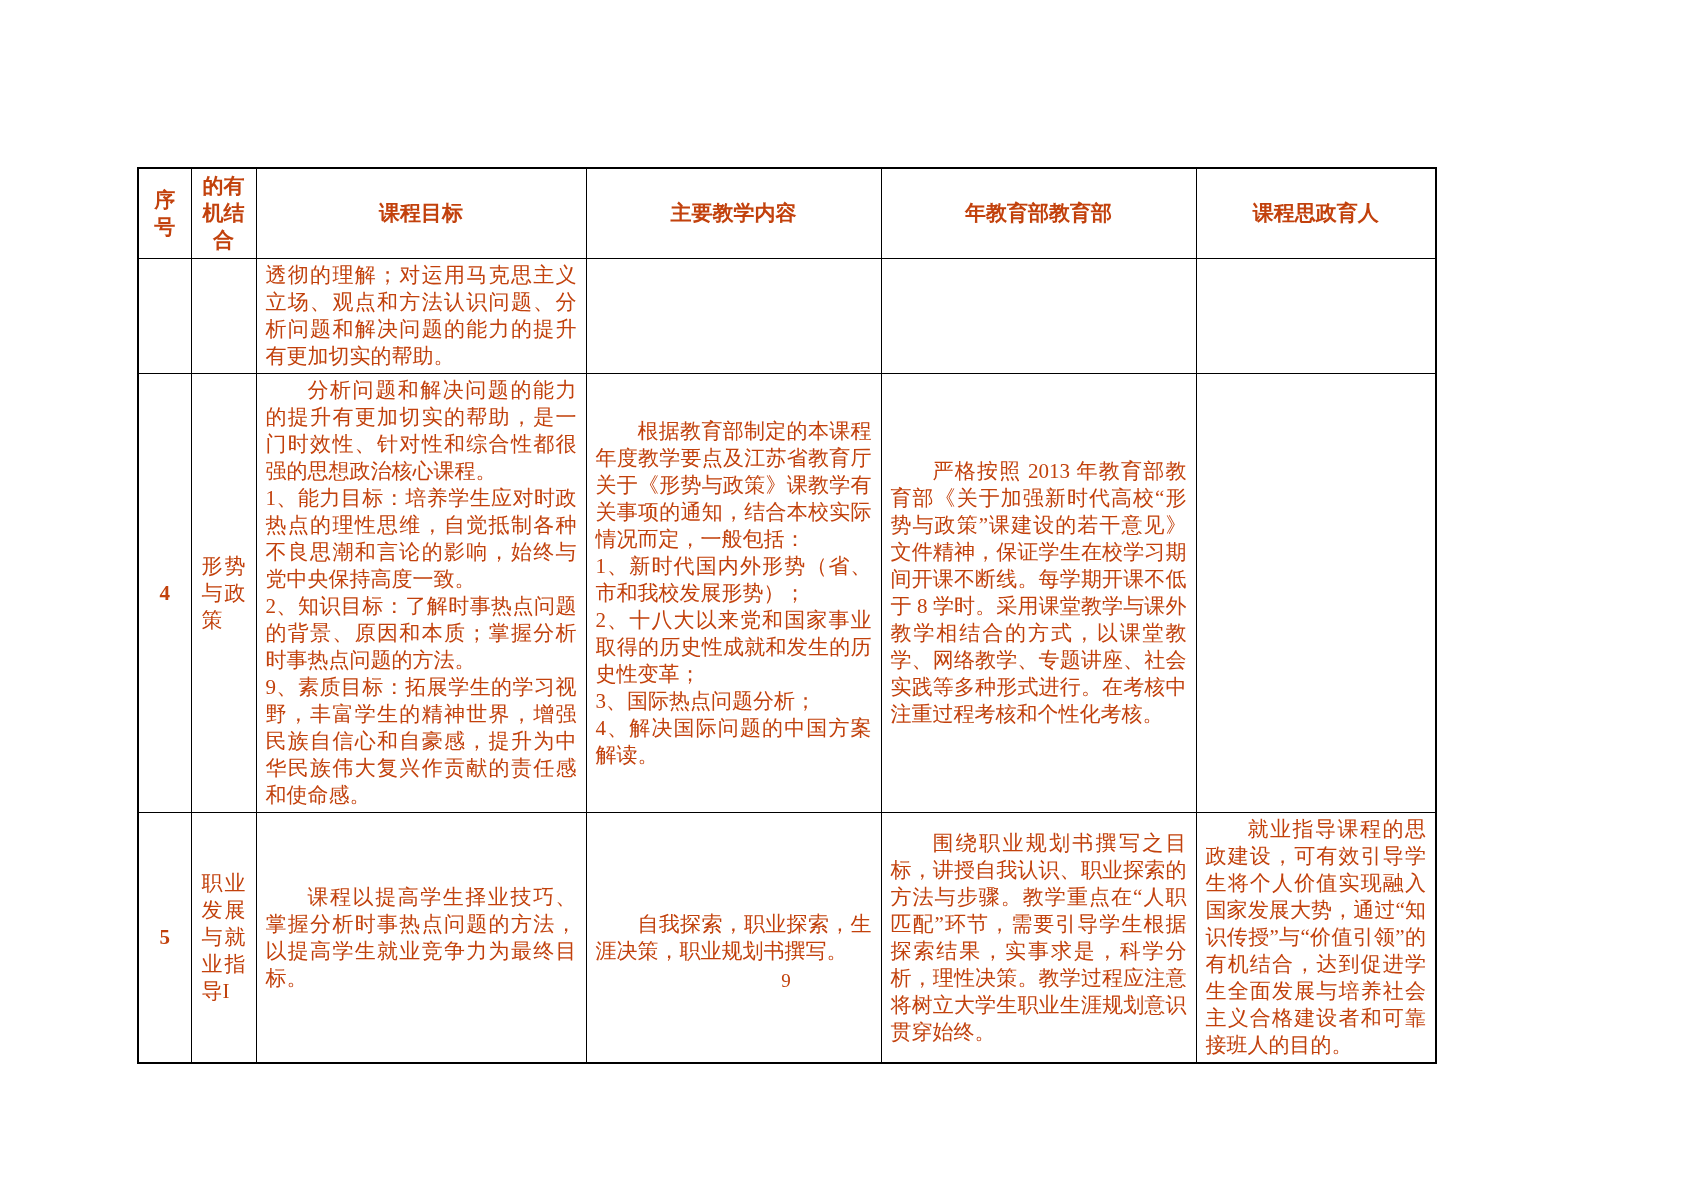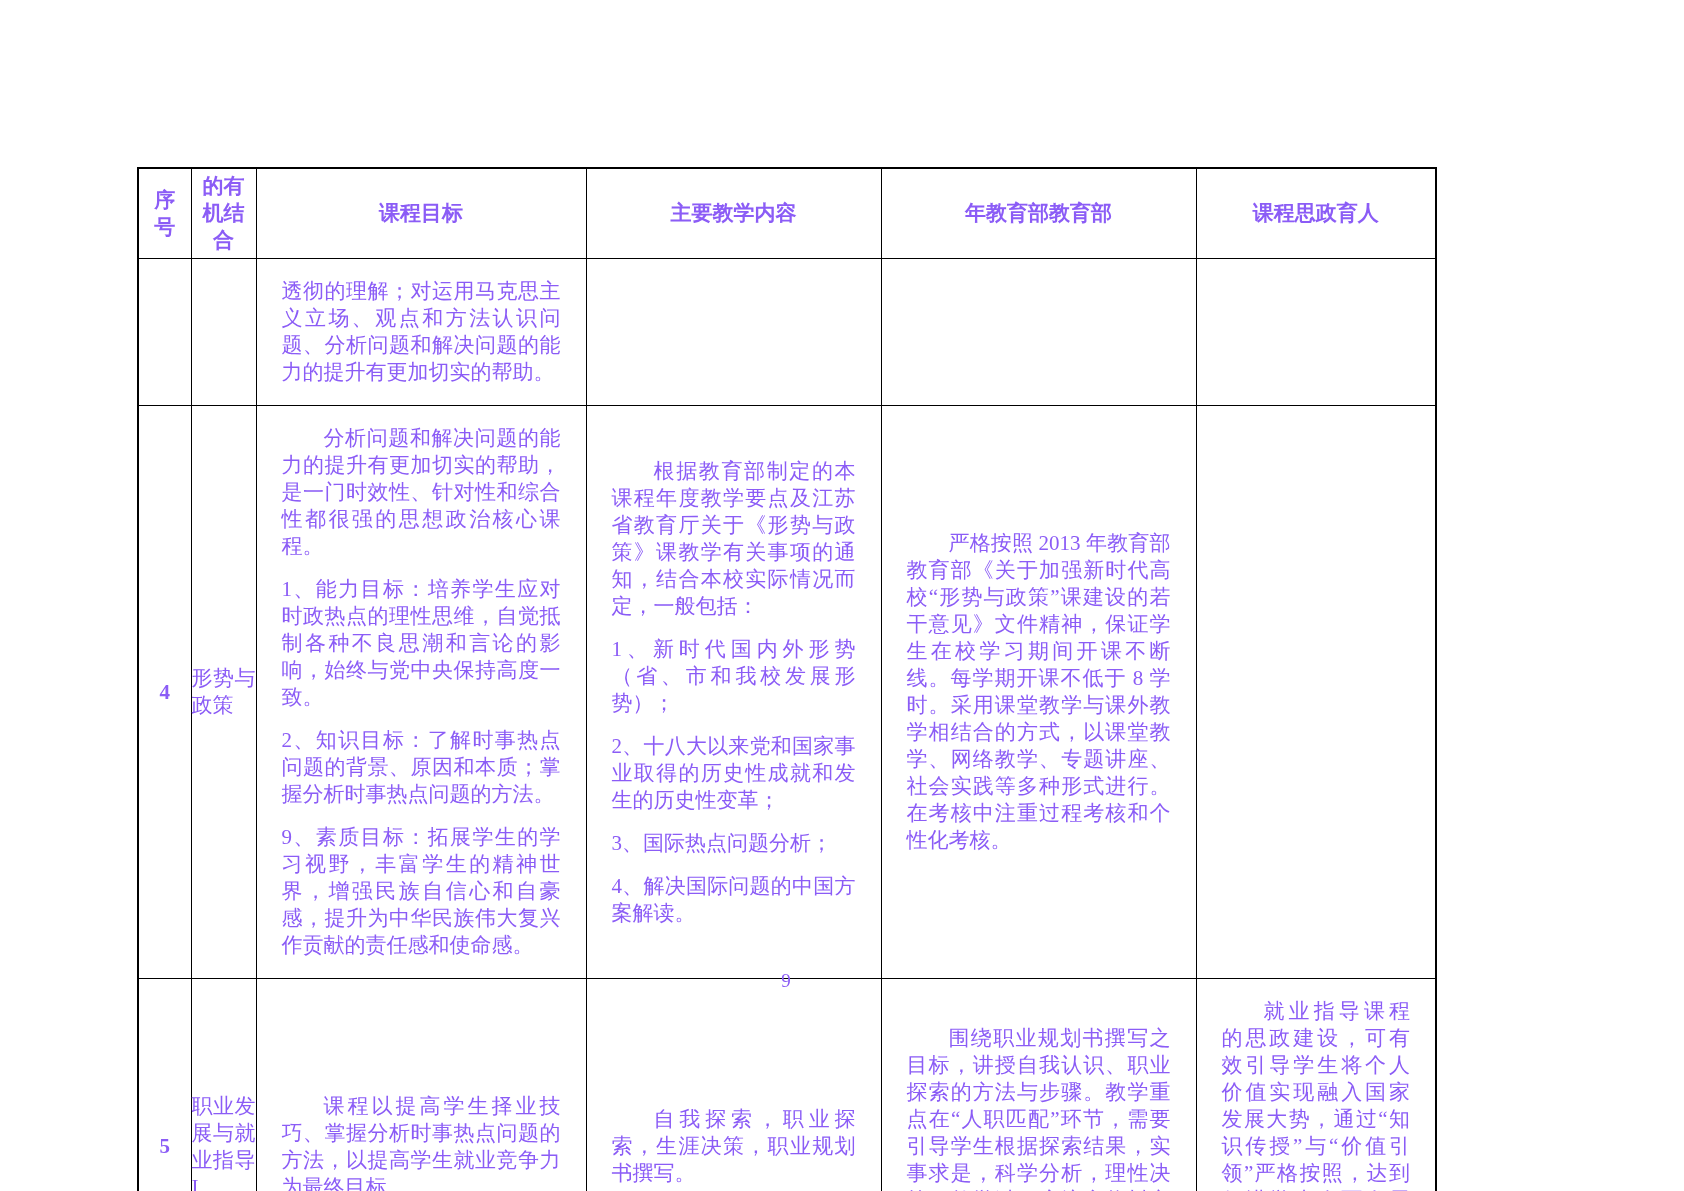--- a/index.html
+++ b/index.html
@@ -3,21 +3,21 @@
 <meta charset="utf-8">
 <style>
   * { box-sizing: border-box; }
   html, body { margin: 0; padding: 0; background: #e8e8e8; }
   .page {
     position: relative;
     width: 1684px;
     height: 1191px;
     background: #ffffff;
     font-family: "Liberation Serif", "DejaVu Serif", serif;
-    color: #8b5cf6;
+    color: #c2410c;
     overflow: hidden;
   }
   table.course-table {
     position: absolute;
     left: 137px;
     top: 167px;
     width: 1298px;
     border-collapse: collapse;
     table-layout: fixed;
     border: 2px solid #000;
@@ -36,24 +36,24 @@
   }
   .course-table td {
     padding: 3px 9px;
   }
   td.cell-no {
     text-align: center;
     font-weight: bold;
   }
   td.cell-name {
     text-align: justify;
-    padding: 3px 0;
+    padding: 3px 10px;
   }
   td p {
-    margin: 16px;
+    margin: 0;
     text-align: justify;
   }
   td p.ind { text-indent: 2em; }
   tr.row-cont  { height: 100px; }
   tr.row-four  { height: 383px; }
   tr.row-five  { height: 227px; }
   .page-number {
     position: absolute;
     left: 137px;
     top: 970px;
@@ -127,21 +127,21 @@
         <td>
           <p class="ind">课程以提高学生择业技巧、掌握分析时事热点问题的方法，以提高学生就业竞争力为最终目标。</p>
         </td>
         <td>
           <p class="ind">自我探索，职业探索，生涯决策，职业规划书撰写。</p>
         </td>
         <td>
           <p class="ind">围绕职业规划书撰写之目标，讲授自我认识、职业探索的方法与步骤。教学重点在“人职匹配”环节，需要引导学生根据探索结果，实事求是，科学分析，理性决策。教学过程应注意将树立大学生职业生涯规划意识贯穿始终。</p>
         </td>
         <td>
-          <p class="ind">就业指导课程的思政建设，可有效引导学生将个人价值实现融入国家发展大势，通过“知识传授”与“价值引领”严格按照，达到促进学生全面发展与培养社会主义合格建设者和可靠接班人的目的。</p>
+          <p class="ind">就业指导课程的思政建设，可有效引导学生将个人价值实现融入国家发展大势，通过“知识传授”与“价值引领”的有机结合，达到促进学生全面发展与培养社会主义合格建设者和可靠接班人的目的。</p>
         </td>
       </tr>
 
     </tbody>
   </table>
 
   <div class="page-number">9</div>
 
 </div>
 

